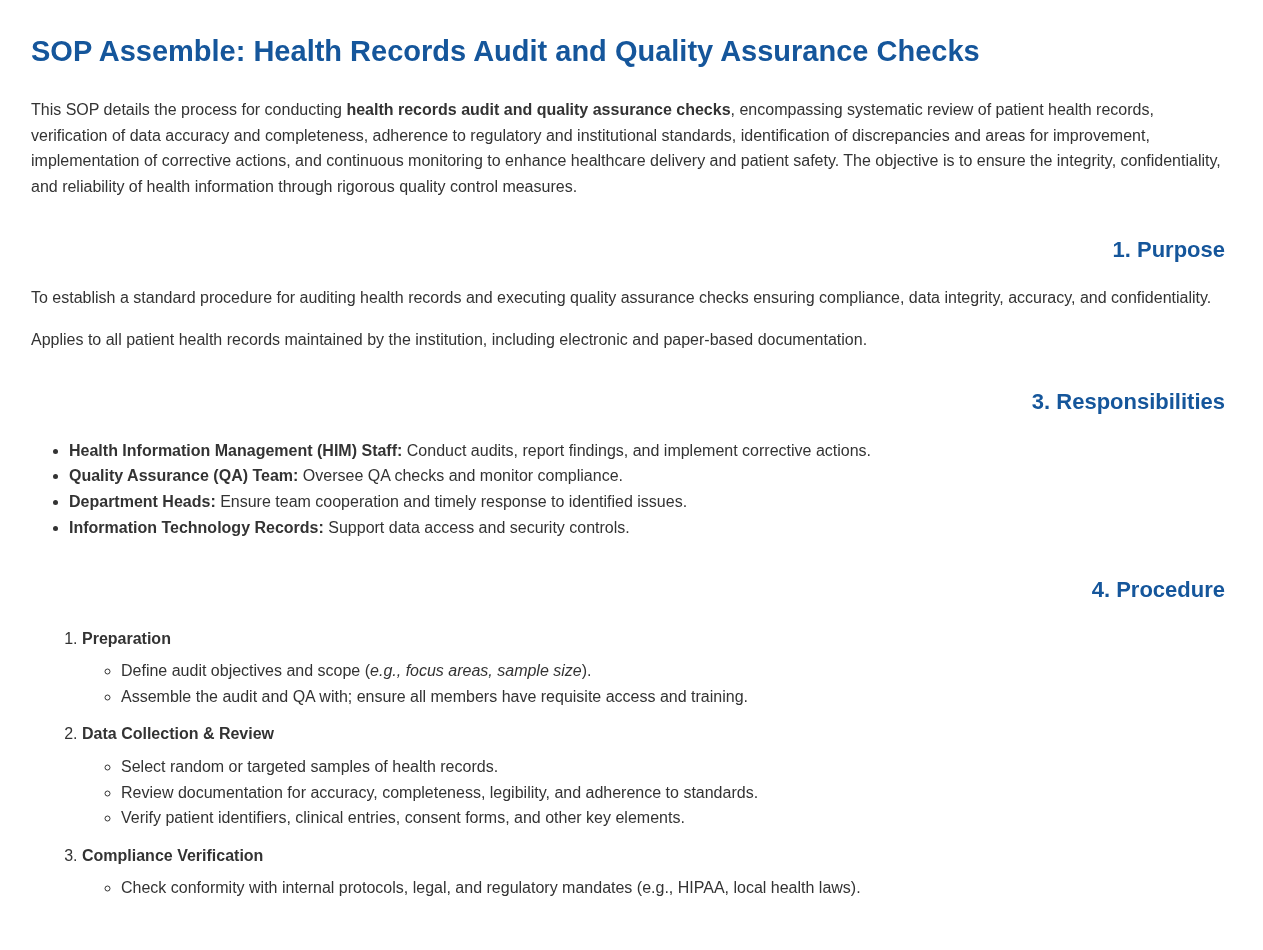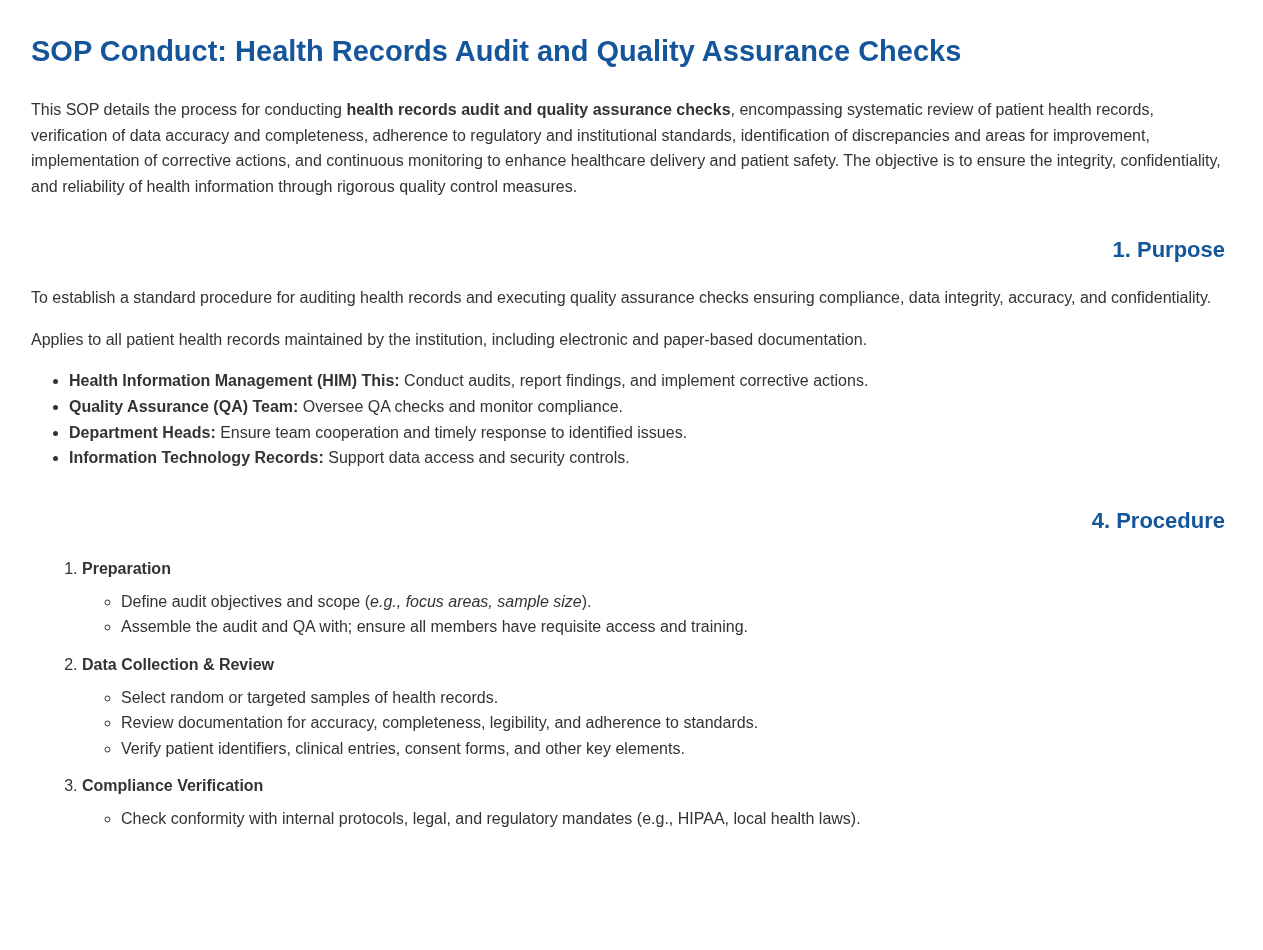--- a/index.html
+++ b/index.html
@@ -64,31 +64,32 @@
   ol.proc-list ul.sub-list > li {
     margin: 0;
     padding: 0;
   }
 </style>
 </head>
 <body>
 
 <div class="page">
 
-  <h1>SOP Conduct: Health Records Audit and Quality Assurance Checks</h1>
+  <h1>SOP Assemble: Health Records Audit and Quality Assurance Checks</h1>
 
   <p><span>This SOP details the process for conducting </span><strong>health records audit and quality assurance checks</strong><span>, encompassing systematic review of patient health records, verification of data accuracy and completeness, adherence to regulatory and institutional standards, identification of discrepancies and areas for improvement, implementation of corrective actions, and continuous monitoring to enhance healthcare delivery and patient safety. The objective is to ensure the integrity, confidentiality, and reliability of health information through rigorous quality control measures.</span></p>
 
   <h2>1. Purpose</h2>
   <p>To establish a standard procedure for auditing health records and executing quality assurance checks ensuring compliance, data integrity, accuracy, and confidentiality.</p>
 
   <p>Applies to all patient health records maintained by the institution, including electronic and paper-based documentation.</p>
 
+  <h2>3. Responsibilities</h2>
   <ul class="resp-list">
-    <li><strong>Health Information Management (HIM) This:</strong><span> Conduct audits, report findings, and implement corrective actions.</span></li>
+    <li><strong>Health Information Management (HIM) Staff:</strong><span> Conduct audits, report findings, and implement corrective actions.</span></li>
     <li><strong>Quality Assurance (QA) Team:</strong><span> Oversee QA checks and monitor compliance.</span></li>
     <li><strong>Department Heads:</strong><span> Ensure team cooperation and timely response to identified issues.</span></li>
     <li><strong>Information Technology Records:</strong><span> Support data access and security controls.</span></li>
   </ul>
 
   <h2>4. Procedure</h2>
   <ol class="proc-list">
 
     <li>
       <strong>Preparation</strong>

